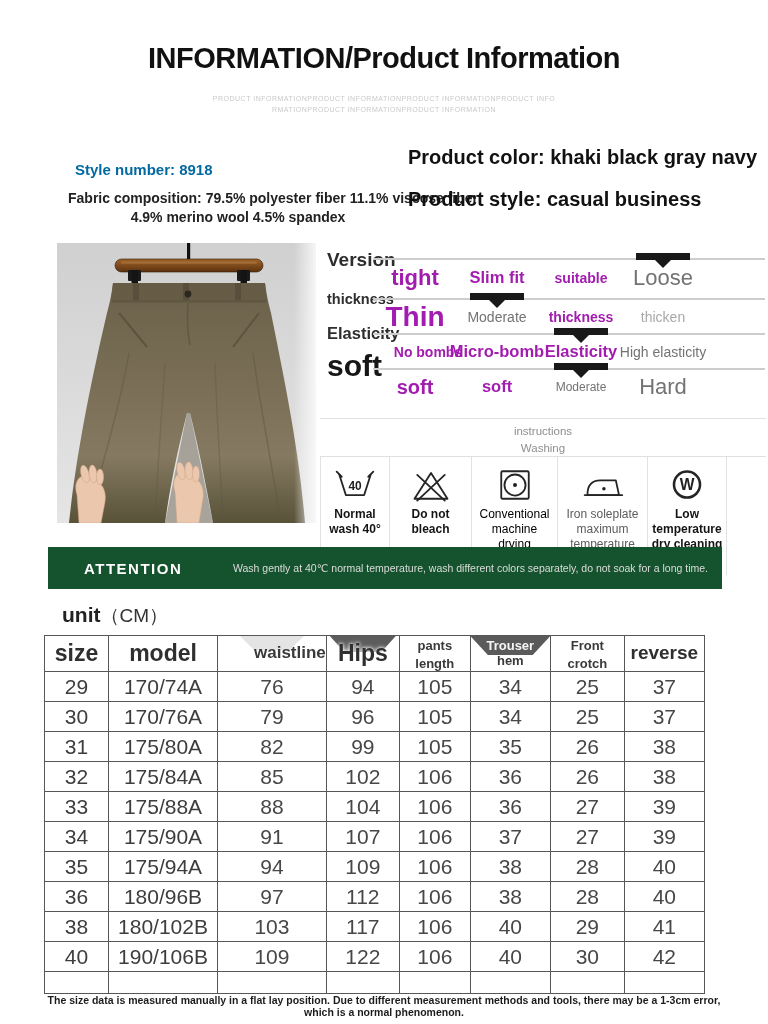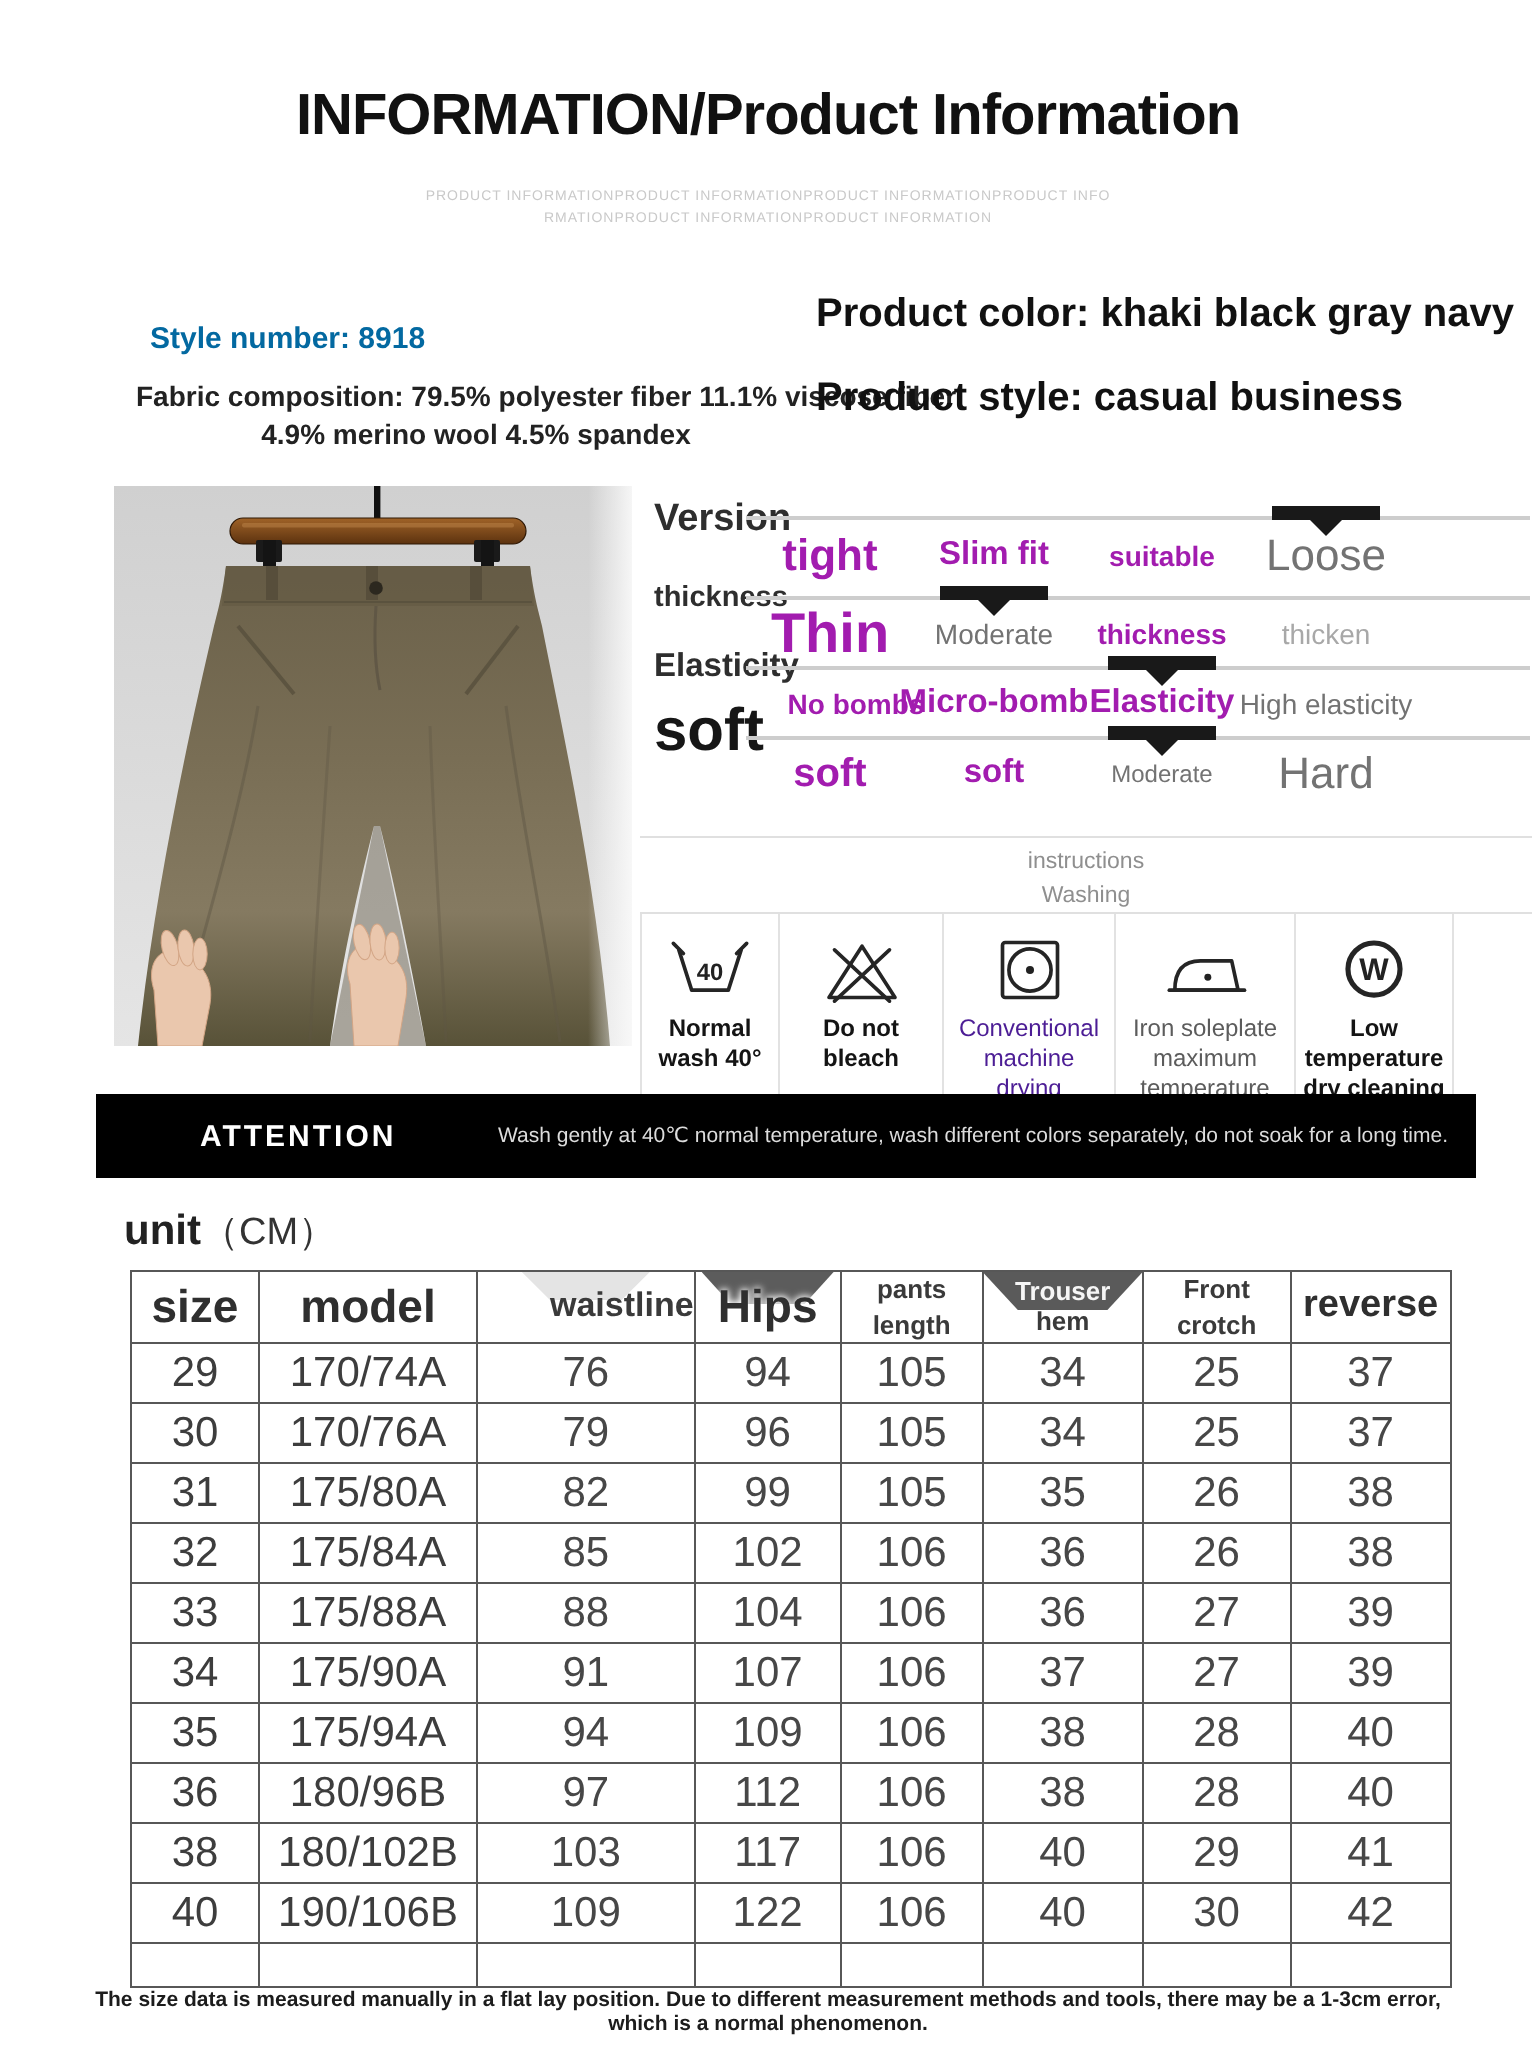--- a/index.html
+++ b/index.html
@@ -43,31 +43,31 @@
   #washing{top:418px;left:320px;width:446px;}
   .hairline{position:absolute;left:0;width:446px;height:1px;background:#e0e0e0;}
   #wash-head{position:absolute;top:5px;left:0;width:446px;text-align:center;color:#8f8f8f;
              font-size:11.5px;line-height:1.45;}
   #wash-items{position:absolute;top:39px;left:0;display:flex;}
   .wcell{box-sizing:border-box;border-right:1px solid #e2e2e2;padding:6px 2px 8px 2px;}
   .wcell:first-child{border-left:1px solid #e2e2e2;}
   .wicon{height:44px;display:flex;align-items:center;justify-content:center;}
   .wl{font-size:12px;line-height:1.25;text-align:center;}
   .wl.b{font-weight:bold;color:#141414;}
-  .wl.g{color:#4c1d95;} .wl.g2{color:#5c5c5c;}
-
-  
-  #attention{top:547px;left:48px;width:674px;height:42px;background:#000000;display:flex;align-items:center;padding-left:16px;}
+  .wl.g{color:#000000;} .wl.g2{color:#5c5c5c;}
+
+  
+  #attention{top:547px;left:48px;width:674px;height:42px;background:#14532d;display:flex;align-items:center;}
   #attention-title{margin-left:36px;color:#fff;font-weight:bold;font-size:15px;letter-spacing:1.5px;}
   #attention-text{margin-left:auto;padding-right:14px;color:#dcdcdc;font-size:10.5px;}
 
   
   #unit-line{top:603px;left:62px;font-size:21px;color:#222;}
   #unit-word{font-weight:bold;} #unit-cm{font-weight:400;font-size:19px;color:#333;}
-  #size-table{top:635px;left:65px;}
+  #size-table{top:635px;left:44px;}
   table{border-collapse:collapse;table-layout:fixed;}
   th,td{border:1.5px solid #575757;padding:0;text-align:center;overflow:visible;}
   th{position:relative;height:34px;font-weight:600;color:#3a3a3a;vertical-align:middle;line-height:1.1;}
   td{height:29px;font-size:21px;color:#474747;font-weight:400;}
   td.c0,td.c1{color:#3d3d3d;}
   tr.empty td{height:21px;}
   .th-big{font-size:23px;font-weight:bold;color:#2f2f2f;}
   .th-med{font-size:17px;margin-left:36px;} .th-sm{font-size:13px;} .th-rev{font-size:19px;font-weight:bold;color:#2f2f2f;}
   .trap{position:absolute;top:0;left:50%;transform:translateX(-50%);z-index:0;
         clip-path:polygon(0 0,100% 0,78% 100%,22% 100%);}

